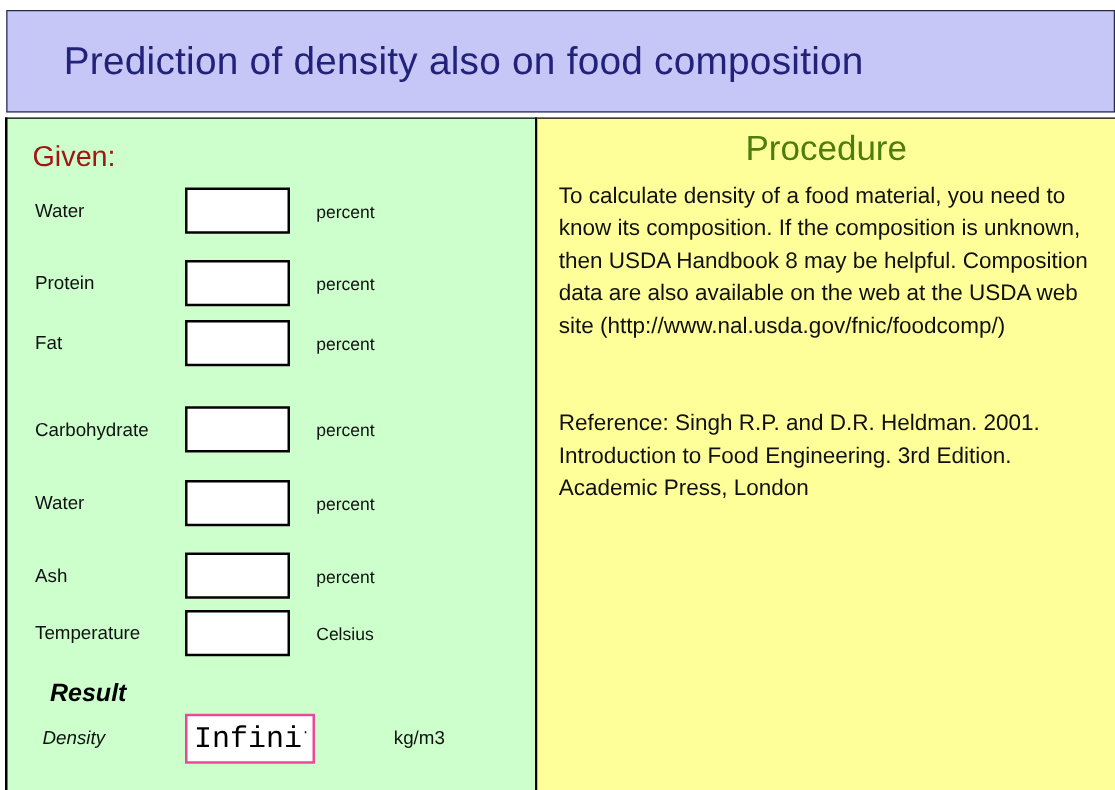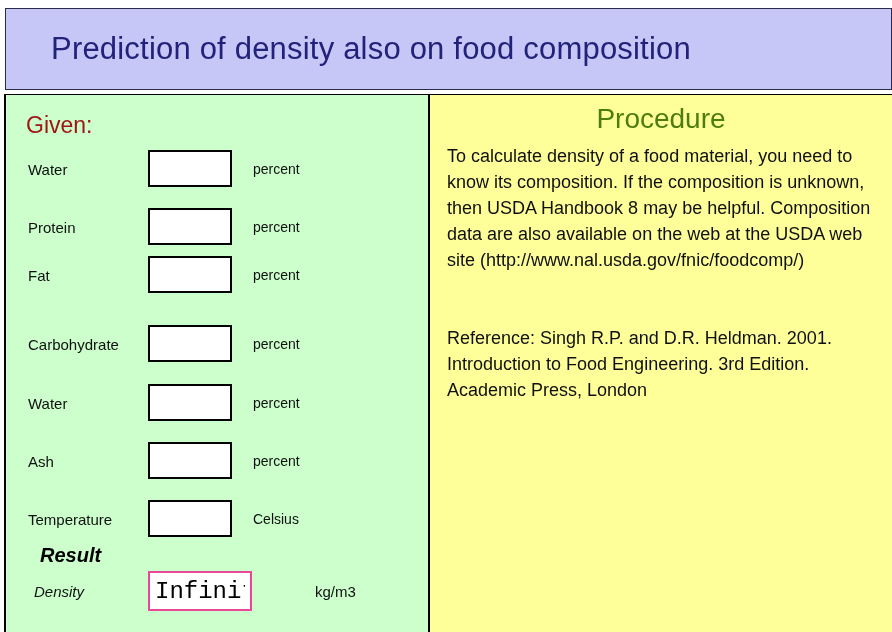--- a/index.html
+++ b/index.html
@@ -226,21 +226,21 @@
     <input class="field-input" type="text" value="" style="">
     <span class="field-unit">percent</span>
   </div>
 
   <div class="field-row" style="top:442px;">
     <span class="field-label">Ash</span>
     <input class="field-input" type="text" value="" style="">
     <span class="field-unit">percent</span>
   </div>
 
-  <div class="field-row" style="top:500px;">
+  <div class="field-row" style="top:488px;">
     <span class="field-label">Temperature</span>
     <input class="field-input" type="text" value="" style="">
     <span class="field-unit">Celsius</span>
   </div>
 
   <div id="result-heading">Result</div>
 
   <div id="density-row">
     <span id="density-label">Density</span>
     <input id="density-input" type="text" readonly="" value="Infinity" style="">

